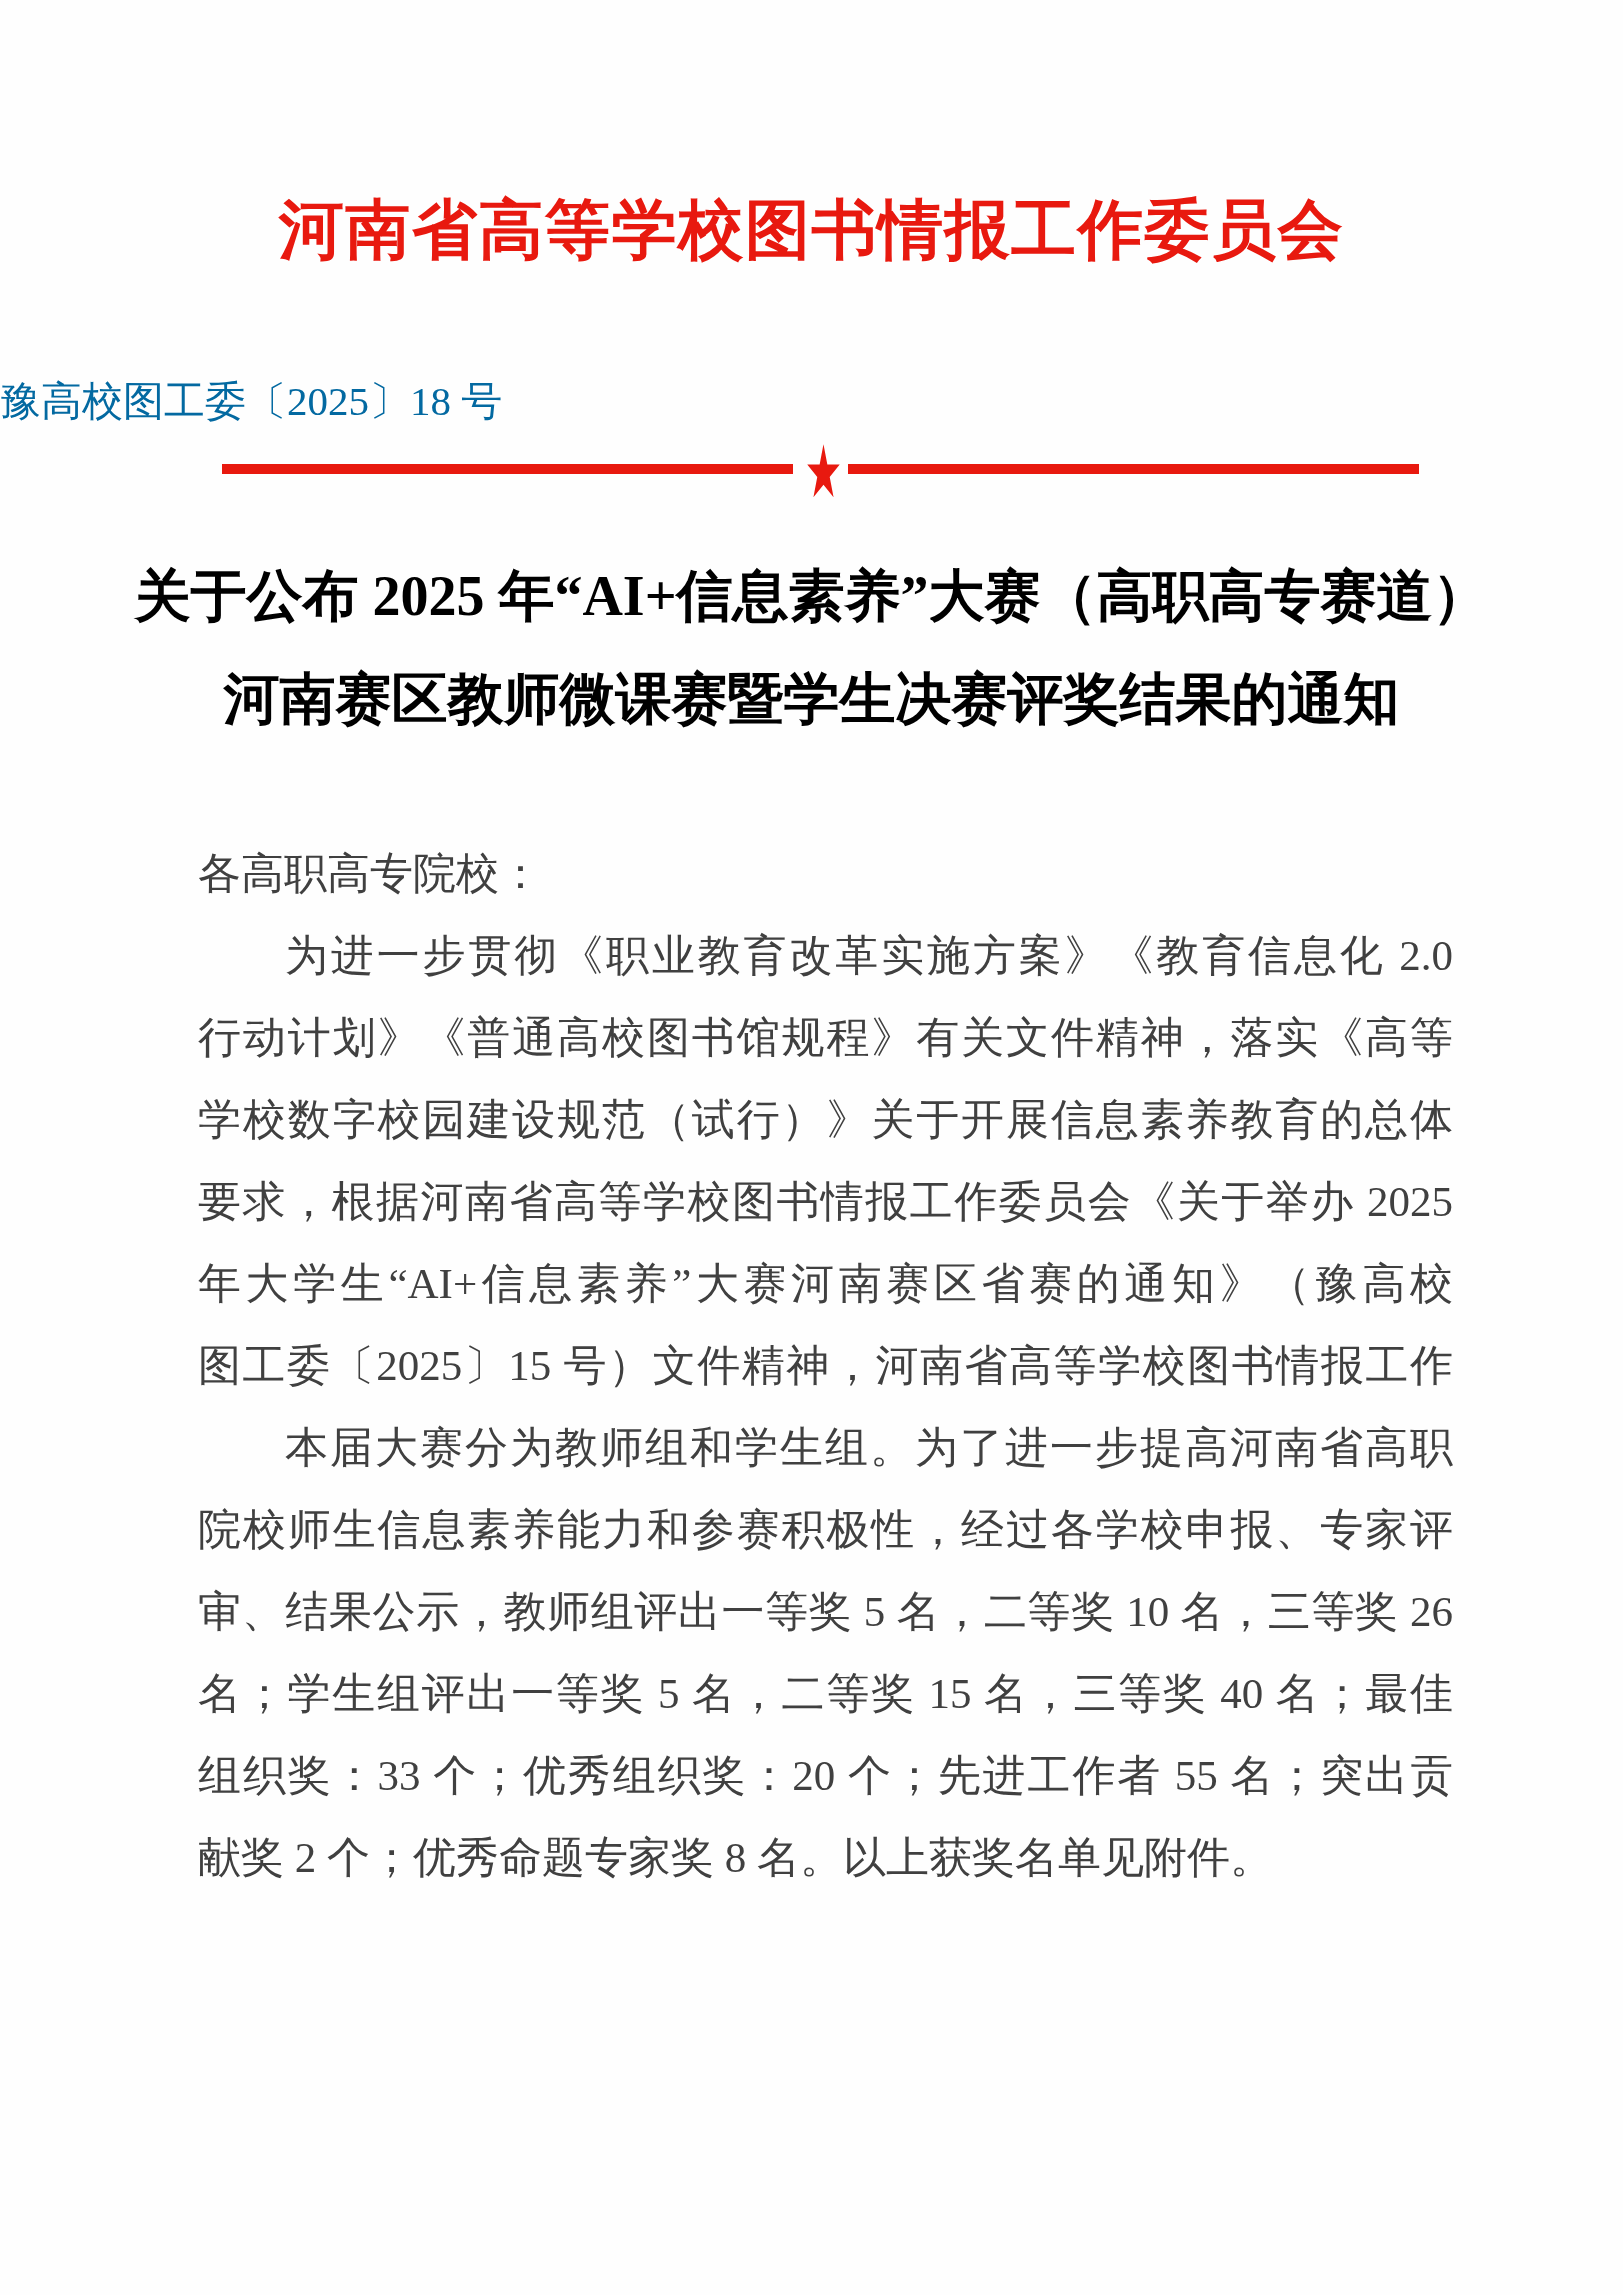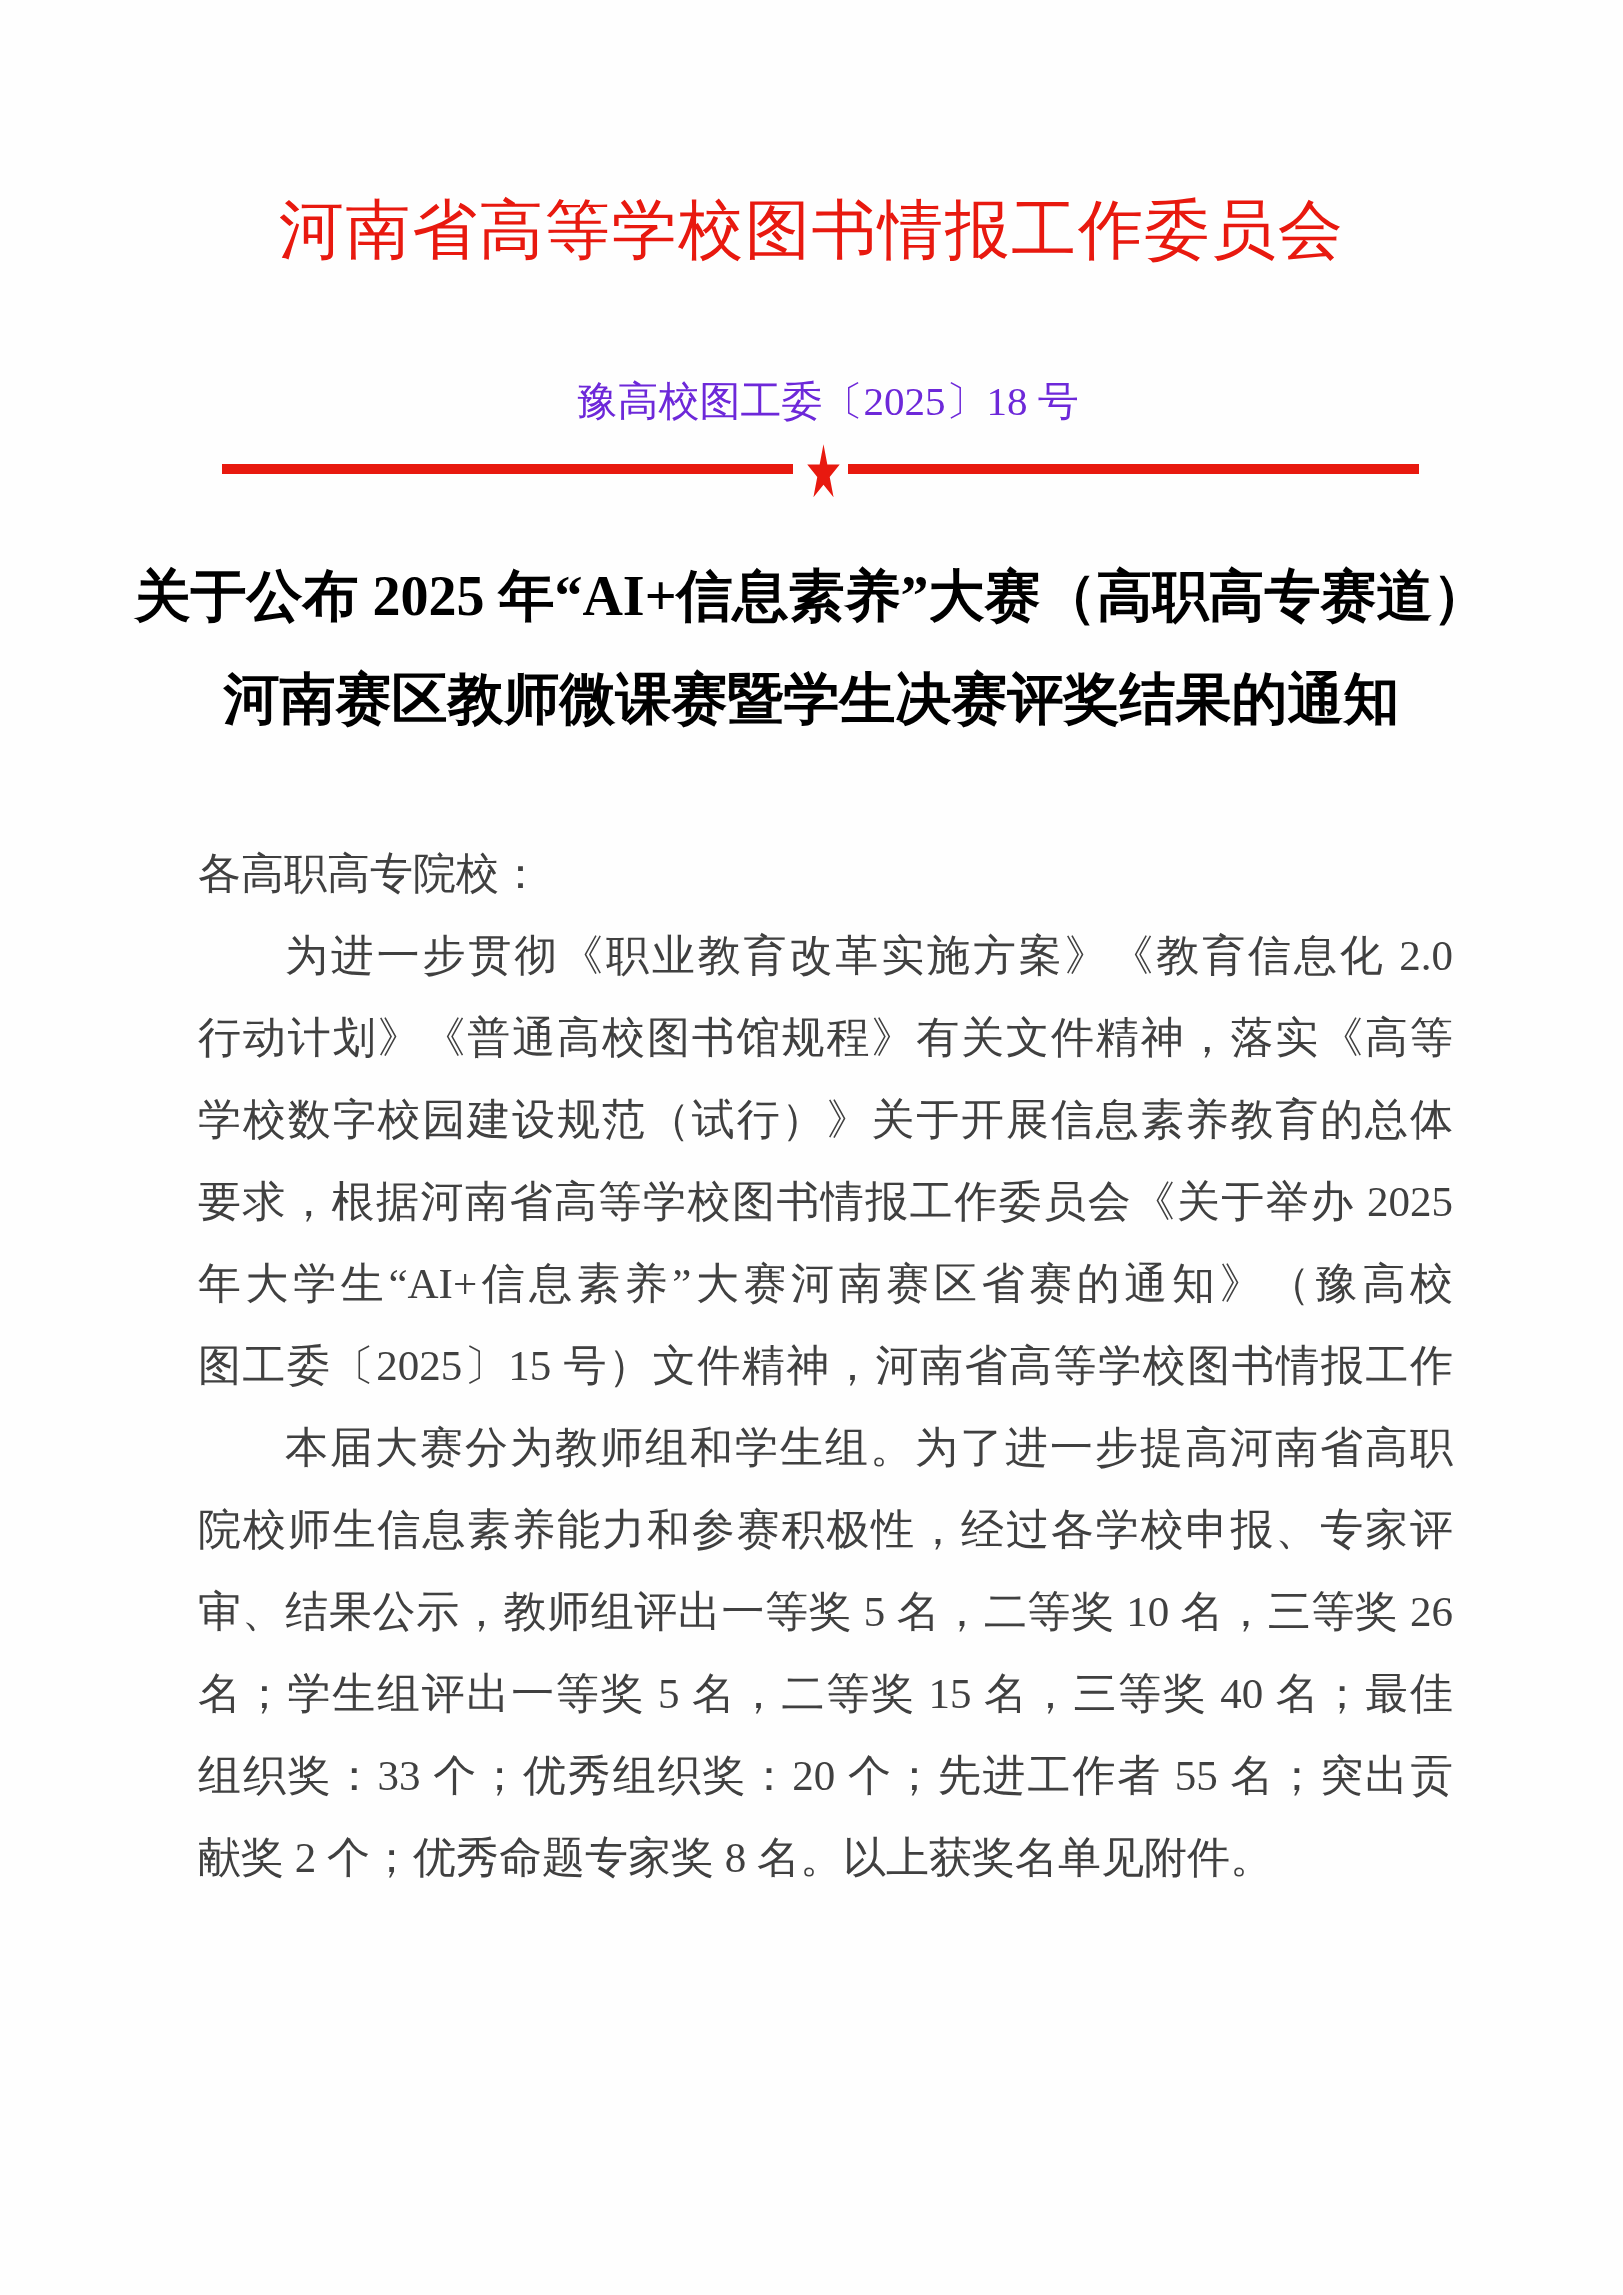--- a/index.html
+++ b/index.html
@@ -11,35 +11,33 @@
     font-family: "Liberation Serif", "DejaVu Serif", serif;
     color: var(--ink);
   }
   .page { position: absolute; inset: 0; background: #fefefe; }
 
   
   .org-title {
     position: absolute; top: 190px; left: 0; width: 100%;
     text-align: center;
     font-family: "Liberation Sans", "DejaVu Sans", sans-serif;
-    font-weight: 400;
+    font-weight: 700;
     font-size: 65px; line-height: 79px;
     letter-spacing: 1.6px;
     color: var(--red);
     white-space: nowrap;
   }
 
   
   .doc-number {
     position: absolute; top: 374px; left: 0; width: 100%;
-    text-align: center;
     font-size: 41px; line-height: 55px;
-    color: #6d28d9;
+    color: #0369a1;
     white-space: nowrap;
-    padding-left: 32px;
   }
 
   
   .red-rule {
     position: absolute; top: 428px; left: 222px; width: 1197px; height: 82px;
     display: flex; align-items: center;
   }
   .rule-seg { flex: 1 1 auto; height: 9.5px; background: var(--red); }
   .star {
     flex: 0 0 55px; width: 55px; text-align: center;

